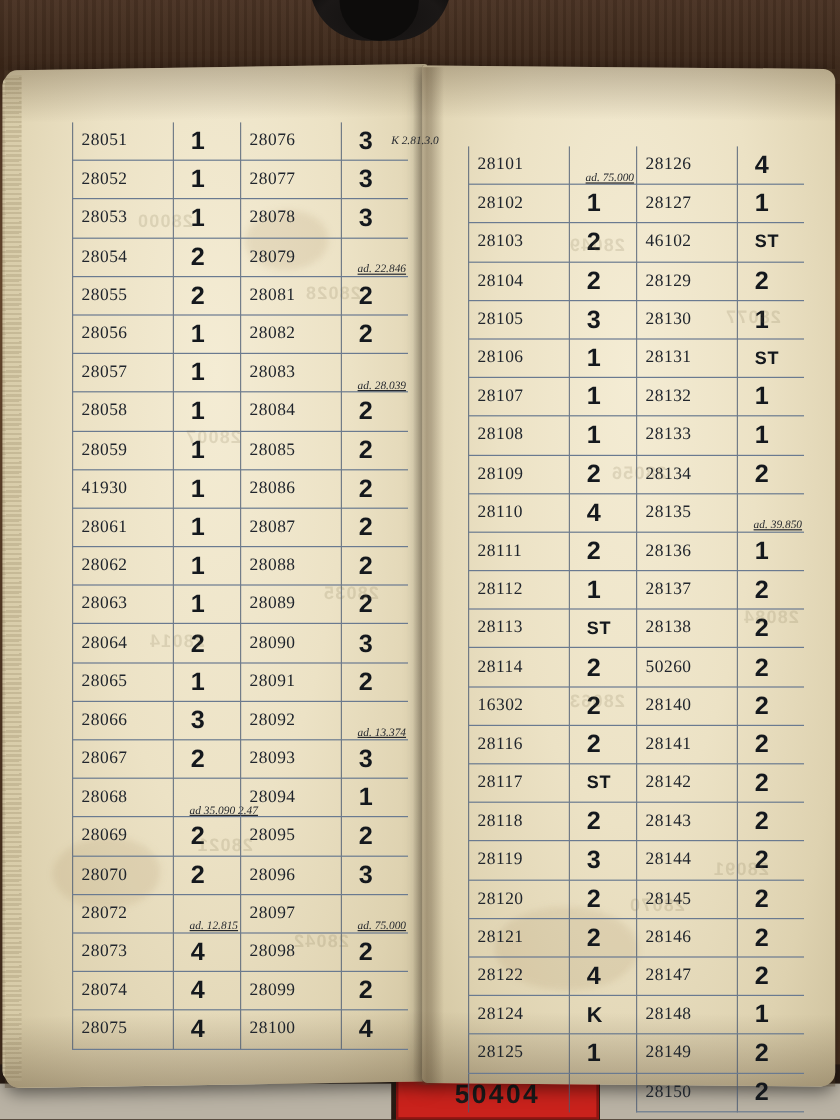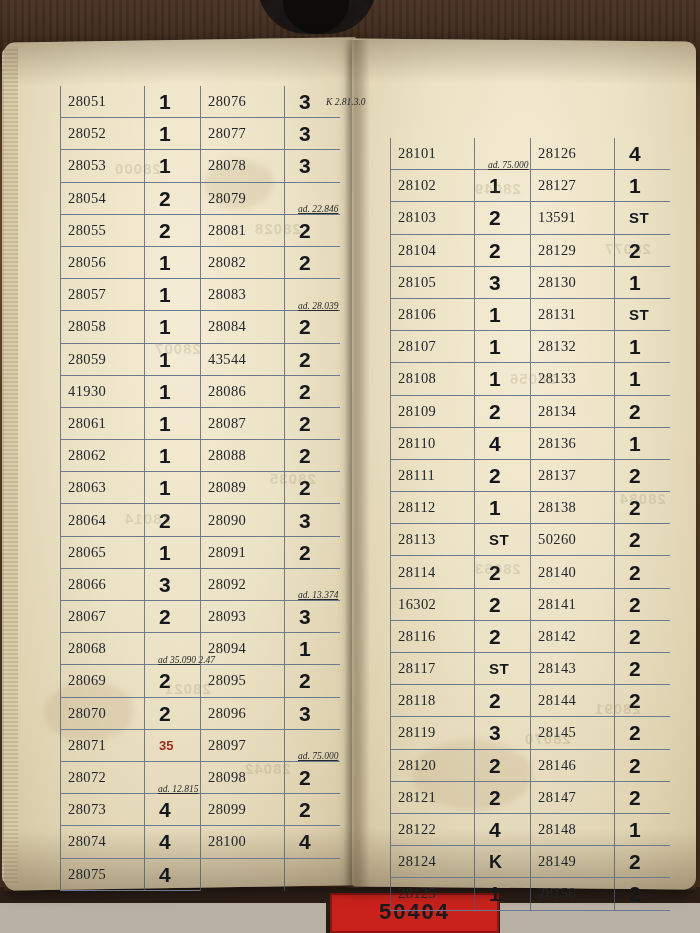--- a/index.html
+++ b/index.html
@@ -25,21 +25,21 @@
   .bottom-strip{position:absolute;left:0;right:0;bottom:0;height:46px;
     background:linear-gradient(180deg,#2e2018 0%,#241a12 100%);}
   .bottom-label{position:absolute;bottom:0px;left:330px;width:165px;height:36px;
     background:#c9221c;border:2px solid #8d1512;}
   .bottom-label span{display:block;text-align:center;color:#1a1a1a;font-weight:bold;
     font-size:22px;line-height:34px;letter-spacing:2px;font-family:"Liberation Sans",sans-serif;}
   .bottom-white{position:absolute;bottom:0;left:0;width:326px;height:30px;background:#b9b2a4;}
   .bottom-white2{position:absolute;bottom:0;right:0;width:200px;height:30px;background:#b9b2a4;}
 
   
-  #book{position:absolute;left:4px;top:40px;width:672px;height:848px;}
+  #book{position:absolute;left:4px;top:56px;width:672px;height:848px;}
   .page{
     position:absolute;top:0;bottom:0;
     background:
       radial-gradient(ellipse at 50% 30%,#f4ecd4 0%,#ece2c5 45%,#ded2b0 80%,#cfc29e 100%);
     box-shadow:0 4px 14px rgba(0,0,0,.55);
   }
   .page-left{left:0;width:352px;
     transform:skewY(-0.9deg);
     border-radius:10px 2px 4px 12px;}
   .page-right{left:348px;width:344px;
@@ -201,24 +201,20 @@
           </div>
           <div class="row">
             <div class="num">28069</div>
             <div class="val">2</div>
           </div>
           <div class="row">
             <div class="num">28070</div>
             <div class="val">2</div>
           </div>
           <div class="row">
-            <div class="num">28071</div>
-            <div class="val red">35</div>
-          </div>
-          <div class="row">
             <div class="num">28072</div>
             <div class="val">
               <span class="note n2" style="left: 6px;">ad. 12.815</span>
             </div>
           </div>
           <div class="row">
             <div class="num">28073</div>
             <div class="val">4</div>
           </div>
           <div class="row">
@@ -263,21 +259,21 @@
             <div class="num">28083</div>
             <div class="val">
               <span class="note n2" style="left: 6px;">ad. 28.039</span>
             </div>
           </div>
           <div class="row">
             <div class="num">28084</div>
             <div class="val">2</div>
           </div>
           <div class="row">
-            <div class="num">43544</div>
+            <div class="num">28085</div>
             <div class="val">2</div>
           </div>
           <div class="row">
             <div class="num">28086</div>
             <div class="val">2</div>
           </div>
           <div class="row">
             <div class="num">28087</div>
             <div class="val">2</div>
           </div>
@@ -333,21 +329,21 @@
             <div class="num">28099</div>
             <div class="val">2</div>
           </div>
           <div class="row">
             <div class="num">28100</div>
             <div class="val">4</div>
           </div>
         </div>
       </div>
 
-    <div class="ledger" id="ledger-right" style="left:386px;top:66px;width:284px;margin-top:32px;">
+    <div class="ledger" id="ledger-right" style="left:386px;top:66px;width:284px;">
         <div class="col" style="width: 140px;">
           <div class="col-rule" style="left: 84px;"></div>
           <div class="col-rule" style="left: 0px;"></div>
           <div class="row">
             <div class="num">28101</div>
             <div class="val">
               <span class="note n2" style="left: 6px;">ad. 75.000</span>
             </div>
           </div>
           <div class="row">
@@ -448,21 +444,21 @@
           <div class="col-rule" style="left: 0px;"></div>
           <div class="row">
             <div class="num">28126</div>
             <div class="val">4</div>
           </div>
           <div class="row">
             <div class="num">28127</div>
             <div class="val">1</div>
           </div>
           <div class="row">
-            <div class="num">13591</div>
+            <div class="num">46102</div>
             <div class="val stamp">ST</div>
           </div>
           <div class="row">
             <div class="num">28129</div>
             <div class="val">2</div>
           </div>
           <div class="row">
             <div class="num">28130</div>
             <div class="val">1</div>
           </div>
@@ -474,20 +470,26 @@
             <div class="num">28132</div>
             <div class="val">1</div>
           </div>
           <div class="row">
             <div class="num">28133</div>
             <div class="val">1</div>
           </div>
           <div class="row">
             <div class="num">28134</div>
             <div class="val">2</div>
+          </div>
+          <div class="row">
+            <div class="num">28135</div>
+            <div class="val">
+              <span class="note n2" style="left: 6px;">ad. 39.850</span>
+            </div>
           </div>
           <div class="row">
             <div class="num">28136</div>
             <div class="val">1</div>
           </div>
           <div class="row">
             <div class="num">28137</div>
             <div class="val">2</div>
           </div>
           <div class="row">

